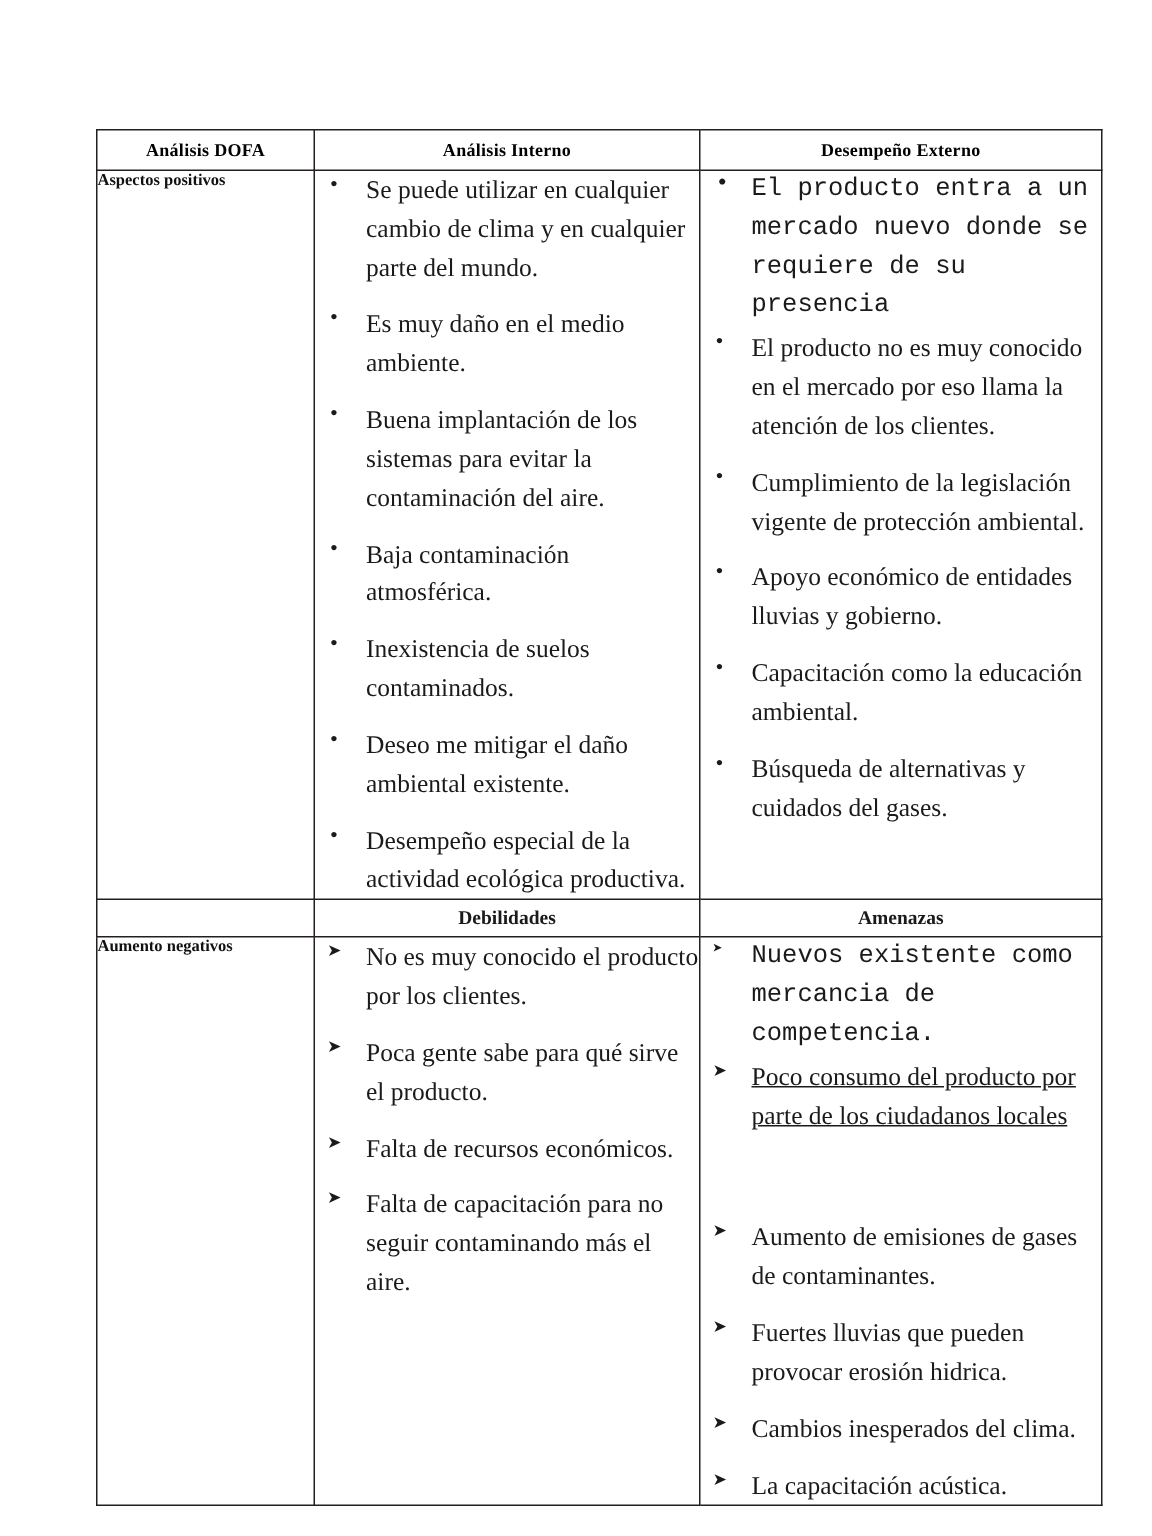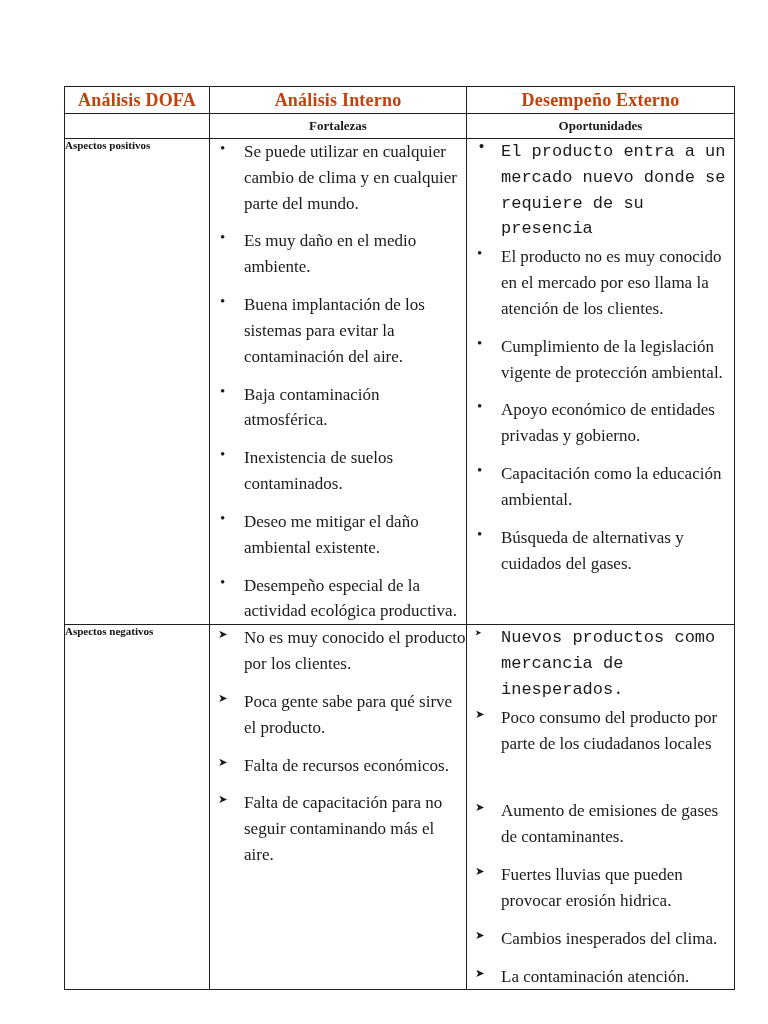--- a/index.html
+++ b/index.html
@@ -39,22 +39,22 @@
 
   
   col.c-label  { width: 145px; }
   col.c-intern { width: 257px; }
   col.c-extern { width: 268px; }
 
   
   .hdr {
     text-align: center;
     font-weight: bold;
-    font-size: 18px;
-    color: #c2410c;
+    font-size: 12px;
+    color: #000000;
     height: 26px;
     line-height: 26px;
     letter-spacing: 0.2px;
     white-space: nowrap;
   }
   .hdr-dofa   { background: #8DBF54; }
   .hdr-intern { background: #FFB400; }
   .hdr-extern { background: #00A9EE; }
 
   
@@ -118,21 +118,21 @@
     position: absolute;
     left: 8px;
     top: 0px;
     font-size: 11.5px;
     line-height: 1.6;
     color: #1a1a1a;
   }
 
   
   ul.items li.tight { margin-bottom: 2px; font-family: Liberation Mono, monospace; }
-  ul.items li.gap-after { margin-bottom: 42px; }
+  ul.items li.gap-after { margin-bottom: 56px; text-decoration: underline; }
 
   
   .body-top    { height: 430px; }
   .body-bottom { height: 280px; }
 </style>
 </head>
 <body>
 
 <div class="page">
 
@@ -143,25 +143,20 @@
       <col class="c-extern">
     </colgroup>
     <tbody>
 
       <tr>
         <td class="hdr hdr-dofa">Análisis DOFA</td>
         <td class="hdr hdr-intern">Análisis Interno</td>
         <td class="hdr hdr-extern">Desempeño Externo</td>
       </tr>
 
-      <tr>
-        <td class="sub sub-blank"></td>
-        <td class="sub sub-fortalezas">Fortalezas</td>
-        <td class="sub sub-oportun">Oportunidades</td>
-      </tr>
 
       <tr>
         <td class="aspect-cell body-top">Aspectos positivos</td>
 
         <td class="list-cell body-top">
           <ul class="items dot">
             <li> Se puede utilizar en cualquier cambio de clima y en cualquier parte del mundo.</li>
             <li>Es muy daño en el medio ambiente.</li>
             <li>Buena implantación de los sistemas para evitar la contaminación del aire.</li>
             <li>Baja contaminación atmosférica.</li>
@@ -169,48 +164,53 @@
             <li>Deseo me mitigar el daño ambiental existente.</li>
             <li>Desempeño especial de la actividad ecológica productiva.</li>
           </ul>
         </td>
 
         <td class="list-cell body-top">
           <ul class="items dot">
             <li class="tight">El producto entra a un mercado nuevo donde se requiere de su presencia</li>
             <li>El producto no es muy conocido en el mercado por eso llama la atención de los clientes.</li>
             <li>Cumplimiento de la legislación vigente de protección ambiental.</li>
-            <li>Apoyo económico de entidades privadas y gobierno.</li>
+            <li>Apoyo económico de entidades lluvias y gobierno.</li>
             <li>Capacitación como la educación ambiental.</li>
             <li>Búsqueda de alternativas y cuidados del gases.</li>
           </ul>
         </td>
       </tr>
 
-
-      <tr>
-        <td class="aspect-cell body-bottom">Aspectos negativos</td>
+      <tr>
+        <td class="sub sub-blank"></td>
+        <td class="sub sub-debilidades">Debilidades</td>
+        <td class="sub sub-amenazas">Amenazas</td>
+      </tr>
+
+      <tr>
+        <td class="aspect-cell body-bottom">Aumento negativos</td>
 
         <td class="list-cell body-bottom">
           <ul class="items arrow">
             <li>No es muy conocido el producto por los clientes.</li>
             <li> Poca gente sabe para qué sirve el producto.</li>
             <li>Falta de recursos económicos.</li>
             <li>Falta de capacitación para no seguir contaminando más el aire.</li>
           </ul>
         </td>
 
         <td class="list-cell body-bottom">
           <ul class="items arrow">
-            <li class="tight">Nuevos productos como mercancia de inesperados.</li>
+            <li class="tight">Nuevos existente como mercancia de competencia.</li>
             <li class="gap-after">Poco consumo del producto por parte de los ciudadanos locales</li>
             <li>Aumento de emisiones de gases de contaminantes.</li>
             <li>Fuertes lluvias que pueden provocar erosión hidrica.</li>
             <li>Cambios inesperados del clima.</li>
-            <li>La contaminación atención.</li>
+            <li>La capacitación acústica.</li>
           </ul>
         </td>
       </tr>
 
     </tbody>
   </table>
 
 </div>
 
 </body></html>

